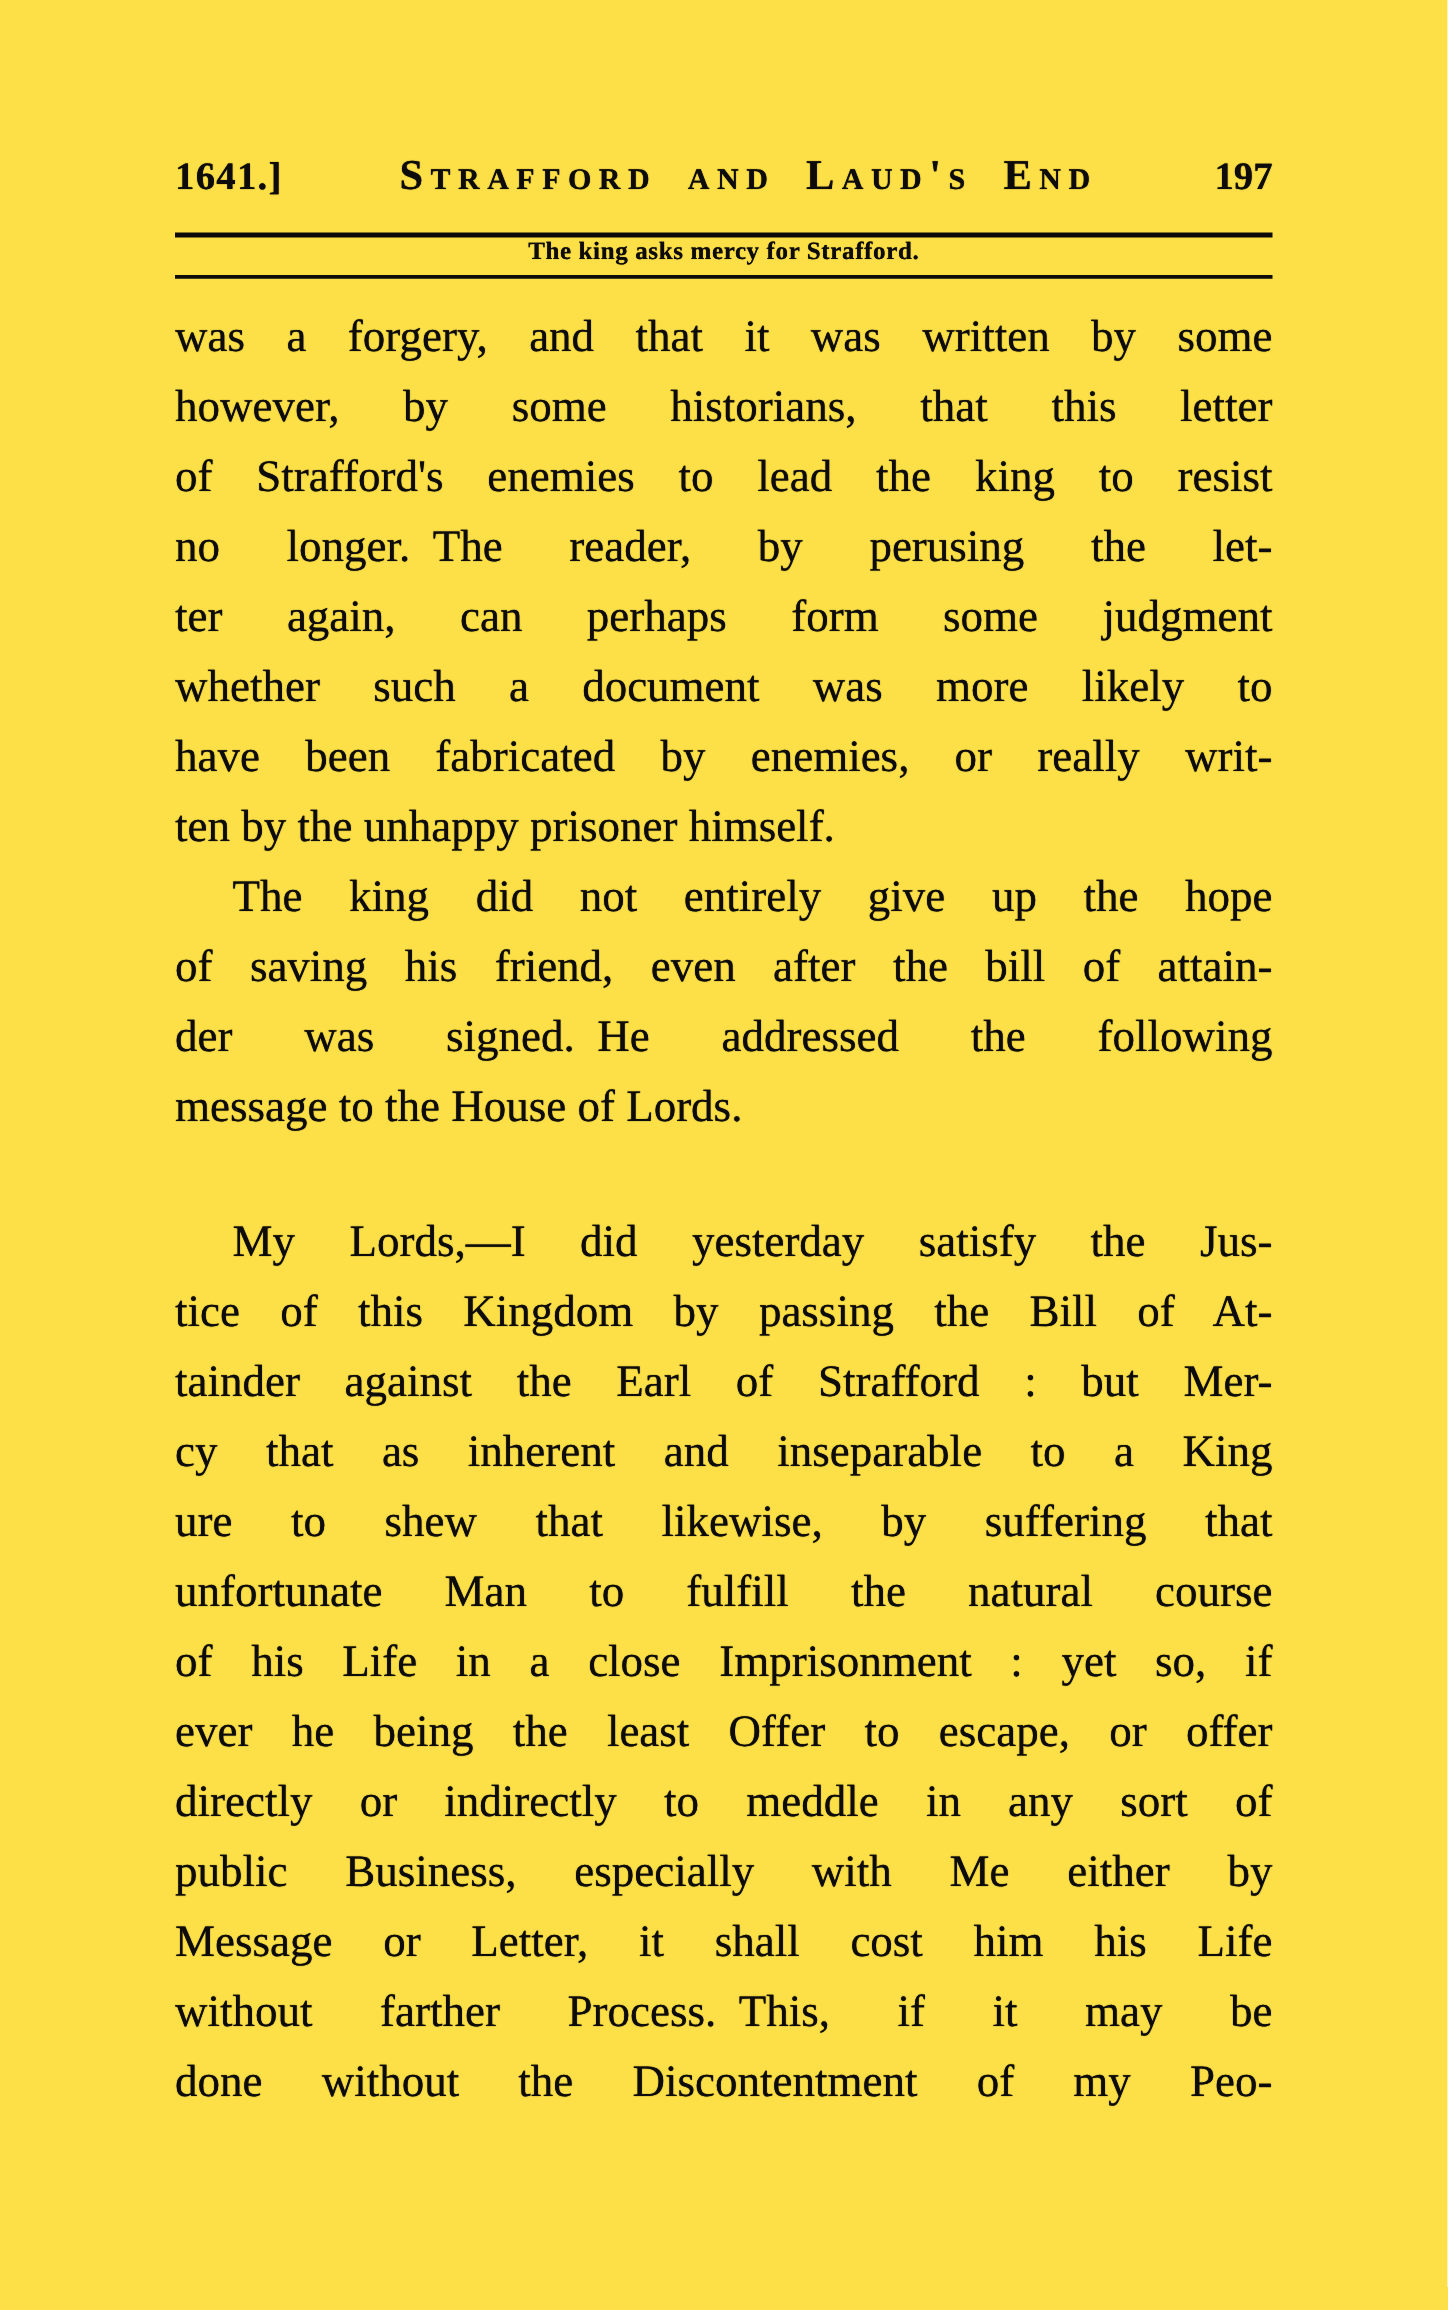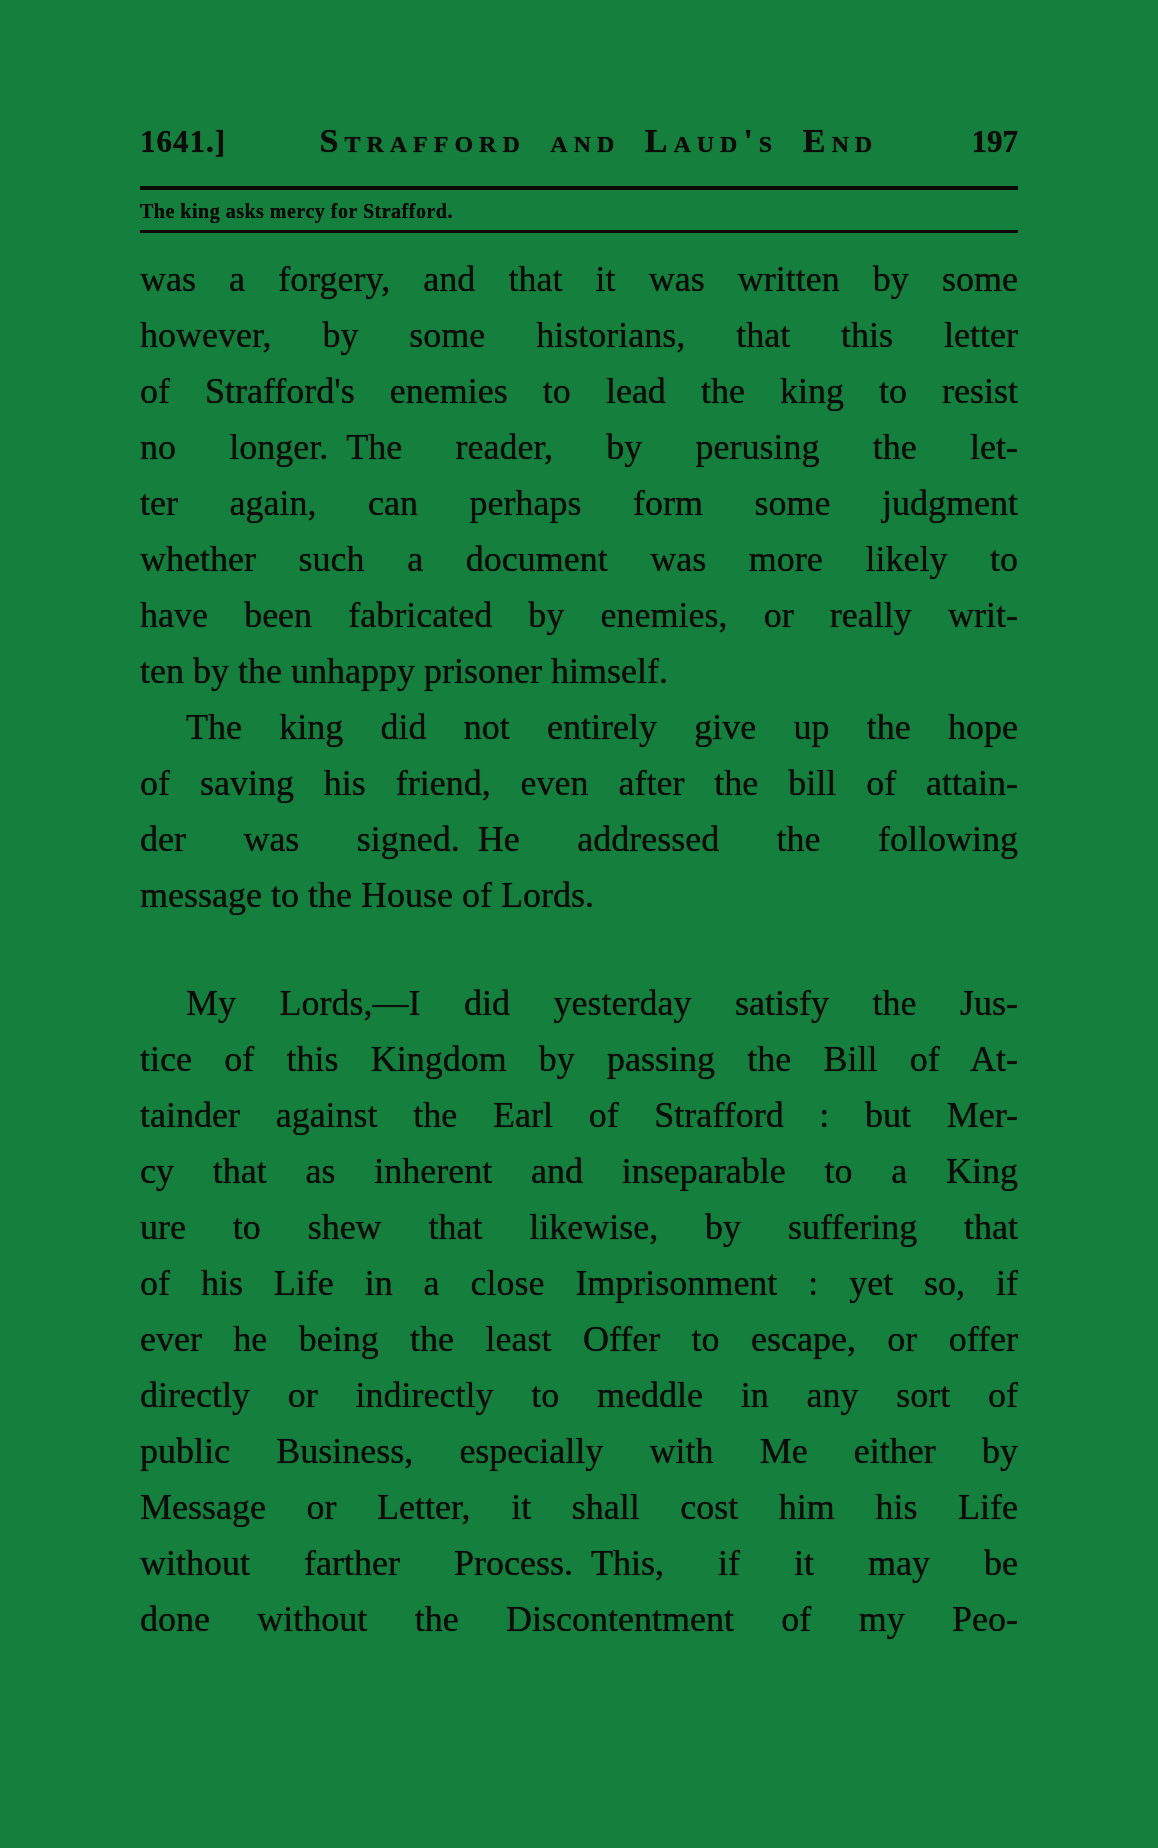--- a/index.html
+++ b/index.html
@@ -4,21 +4,21 @@
 <style>
   html, body {
     margin: 0;
     padding: 0;
     background: #ffffff;
   }
   .page {
     position: relative;
     width: 1158px;
     height: 1848px;
-    background: #15803d;
+    background: #fde047;
     color: #0d0c0a;
     font-family: "Liberation Serif", serif;
     box-sizing: border-box;
     padding: 122px 140px 0 140px;
     overflow: hidden;
   }
   
   .header {
     display: flex;
     align-items: baseline;
@@ -53,24 +53,23 @@
     height: 4px;
     background: #0c0b09;
     margin-top: 26px;
   }
   .rule.rule-thin {
     height: 3px;
     margin-top: 7px;
   }
   
   .running-head {
-    text-align: left;
+    text-align: center;
     font-size: 20px;
     font-weight: bold;
-    margin-top: 10px;
     letter-spacing: 0.5px;
     text-shadow: 0 0 0.6px currentColor;
   }
   
   .body-text {
     margin-top: 18px;
     font-size: 36px;
     line-height: 56px;
     text-shadow: 0 0 0.8px currentColor;
   }
@@ -119,20 +118,21 @@
         <div class="line">of saving his friend, even after the bill of attain-</div>
         <div class="line">der was signed. He addressed the following</div>
         <div class="line line-last">message to the House of Lords.</div>
       </div>
       <div class="paragraph space-before">
         <div class="line indent">My Lords,—I did yesterday satisfy the Jus-</div>
         <div class="line">tice of this Kingdom by passing the Bill of At-</div>
         <div class="line">tainder against the Earl of Strafford : but Mer-</div>
         <div class="line">cy that as inherent and inseparable to a King</div>
         <div class="line">ure to shew that likewise, by suffering that</div>
+        <div class="line">unfortunate Man to fulfill the natural course</div>
         <div class="line">of his Life in a close Imprisonment : yet so, if</div>
         <div class="line">ever he being the least Offer to escape, or offer</div>
         <div class="line">directly or indirectly to meddle in any sort of</div>
         <div class="line">public Business, especially with Me either by</div>
         <div class="line">Message or Letter, it shall cost him his Life</div>
         <div class="line">without farther Process. This, if it may be</div>
         <div class="line">done without the Discontentment of my Peo-</div>
       </div>
     </div>
 

